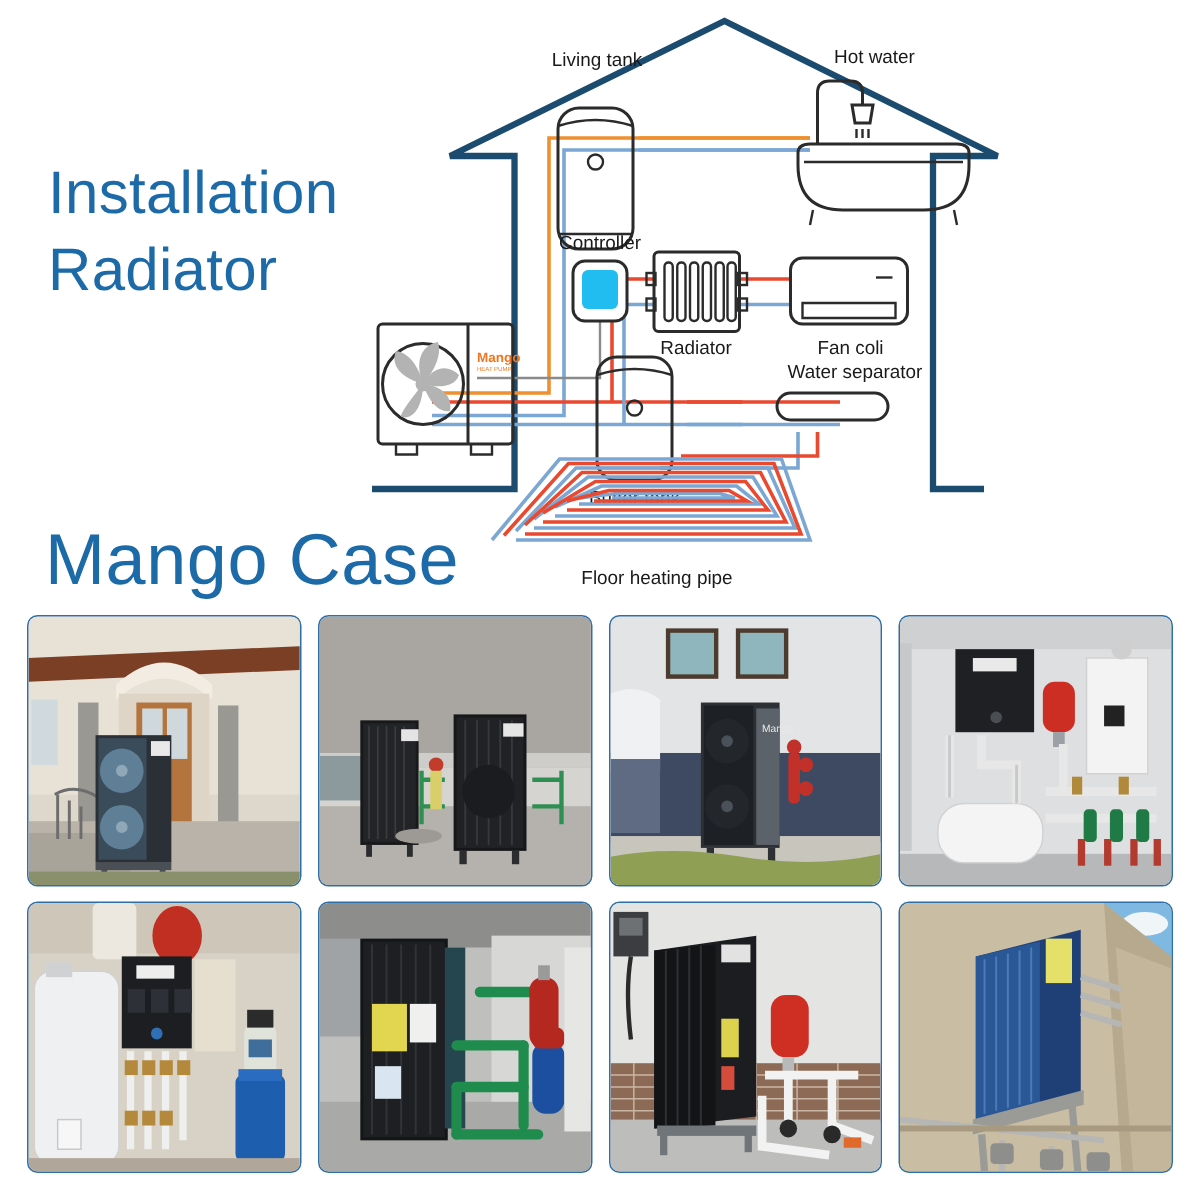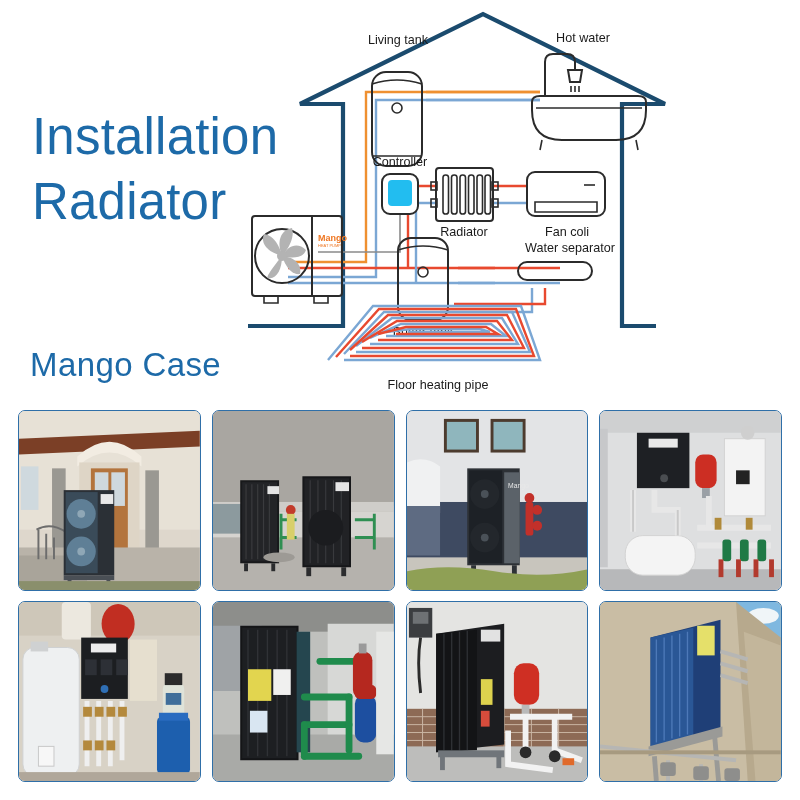--- a/index.html
+++ b/index.html
@@ -14,31 +14,31 @@
   #page { position: relative; width: 800px; height: 800px; background:#fff; }
 
   
   .heading-block {
     position: absolute;
     left: 32px; top: 104px;
     width: 270px;
   }
   .heading-line {
     font-family: "Liberation Sans", sans-serif;
-    font-size: 51px;
+    font-size: 40px;
     font-weight: 400;
     color: #1d6aa8;
     letter-spacing: 0.2px;
     line-height: 1.28;
     white-space: nowrap;
   }
   .mango-title {
     position: absolute;
     left: 30px; top: 346px;
-    font-size: 33px;
+    font-size: 48px;
     font-weight: 400;
     color: #1d6aa8;
     letter-spacing: 0.4px;
     white-space: nowrap;
   }
 
   
   .diagram {
     position: absolute;
     left: 240px; top: 0px;

